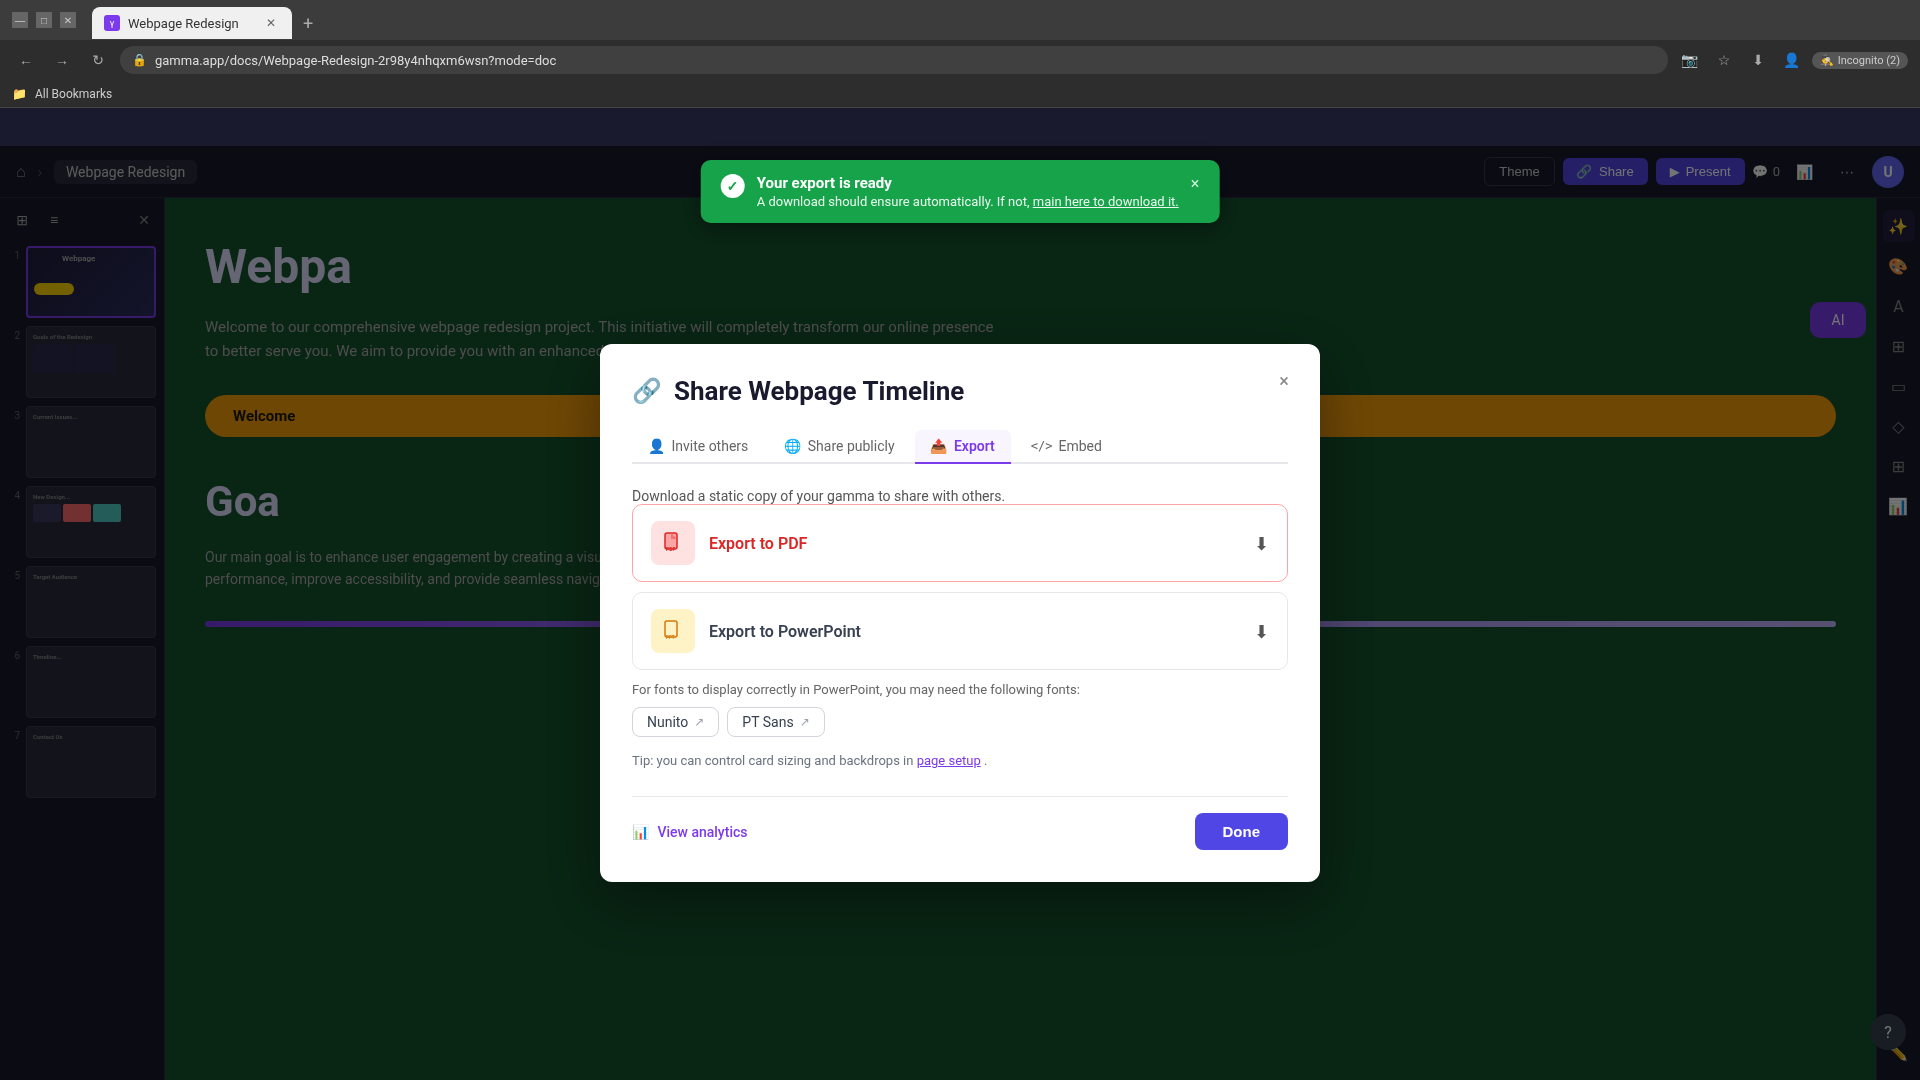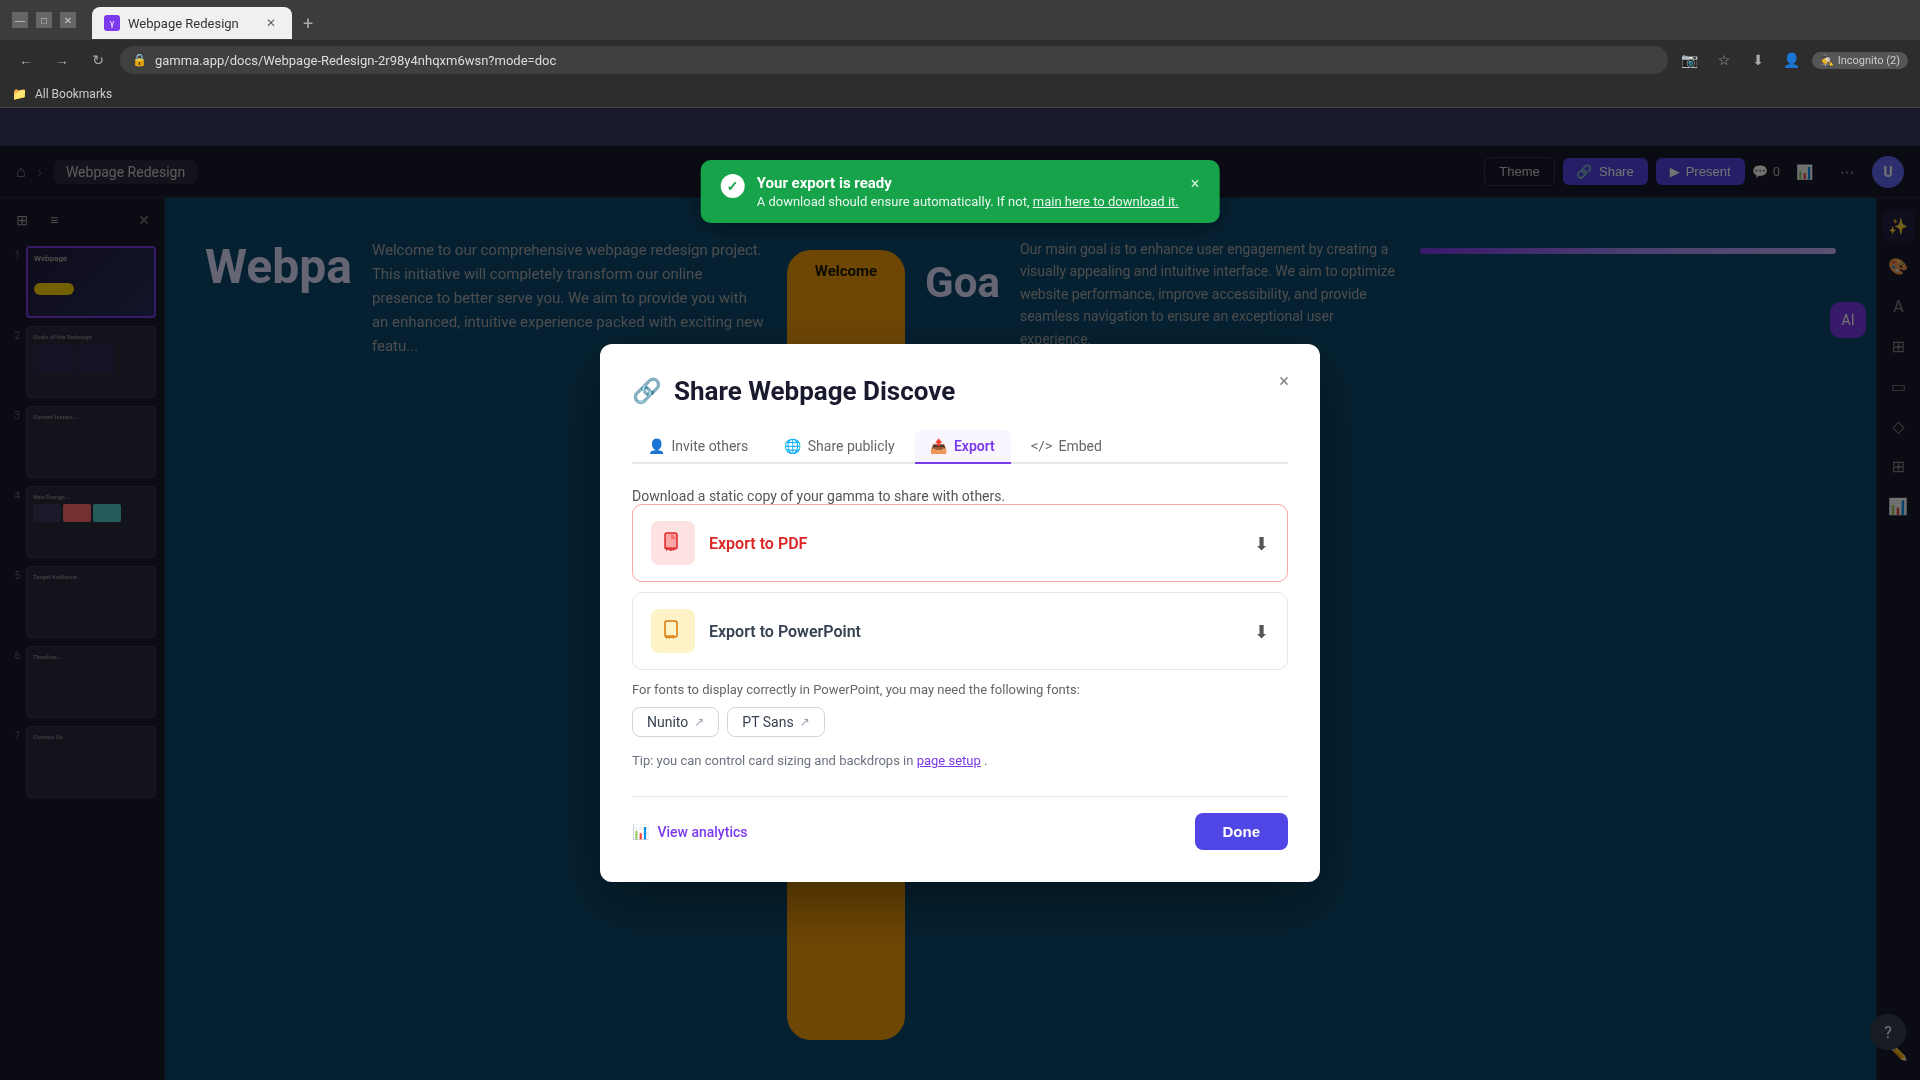--- a/index.html
+++ b/index.html
@@ -340,30 +340,31 @@
     .slide-preview-content {
       padding: 6px;
       font-size: 7px;
       color: #888;
     }
     .slide-preview-title {
       font-size: 8px;
       font-weight: bold;
       color: #ccc;
       margin-bottom: 2px;
+      margin-left: 28px;
     }
 
     
     .doc-area {
       flex: 1;
-      background: #0c4a6e;
+      background: #14532d;
       overflow-y: auto;
       padding: 40px;
       display: flex;
-      flex-direction: row;
+      flex-direction: column;
       gap: 20px;
     }
     .doc-title {
       color: #e0e0ff;
       font-size: 48px;
       font-weight: bold;
     }
     .doc-body {
       color: #aaa;
       font-size: 15px;
@@ -660,21 +661,21 @@
       font-size: 15px;
       font-weight: 600;
       cursor: pointer;
     }
 
     
     .ai-fab {
       position: absolute;
       top: 290px;
       right: 48px;
-      width: 36px;
+      width: 56px;
       height: 36px;
       background: #7c3aed;
       border-radius: 10px;
       display: flex;
       align-items: center;
       justify-content: center;
       color: white;
       font-size: 14px;
       cursor: pointer;
       z-index: 50;
@@ -887,21 +888,21 @@
 
 <div class="modal-backdrop">
   <div class="modal">
 
     <div class="modal-close">
       <span>×</span>
     </div>
 
     <div class="modal-header">
       <span class="modal-chain-icon">🔗</span>
-      <h2 class="modal-title">Share Webpage Discove</h2>
+      <h2 class="modal-title">Share Webpage Timeline</h2>
     </div>
 
     <div class="modal-tabs">
       <div class="modal-tab">
         <span class="tab-icon">👤</span>
         <span>Invite others</span>
       </div>
       <div class="modal-tab">
         <span class="tab-icon">🌐</span>
         <span>Share publicly</span>

